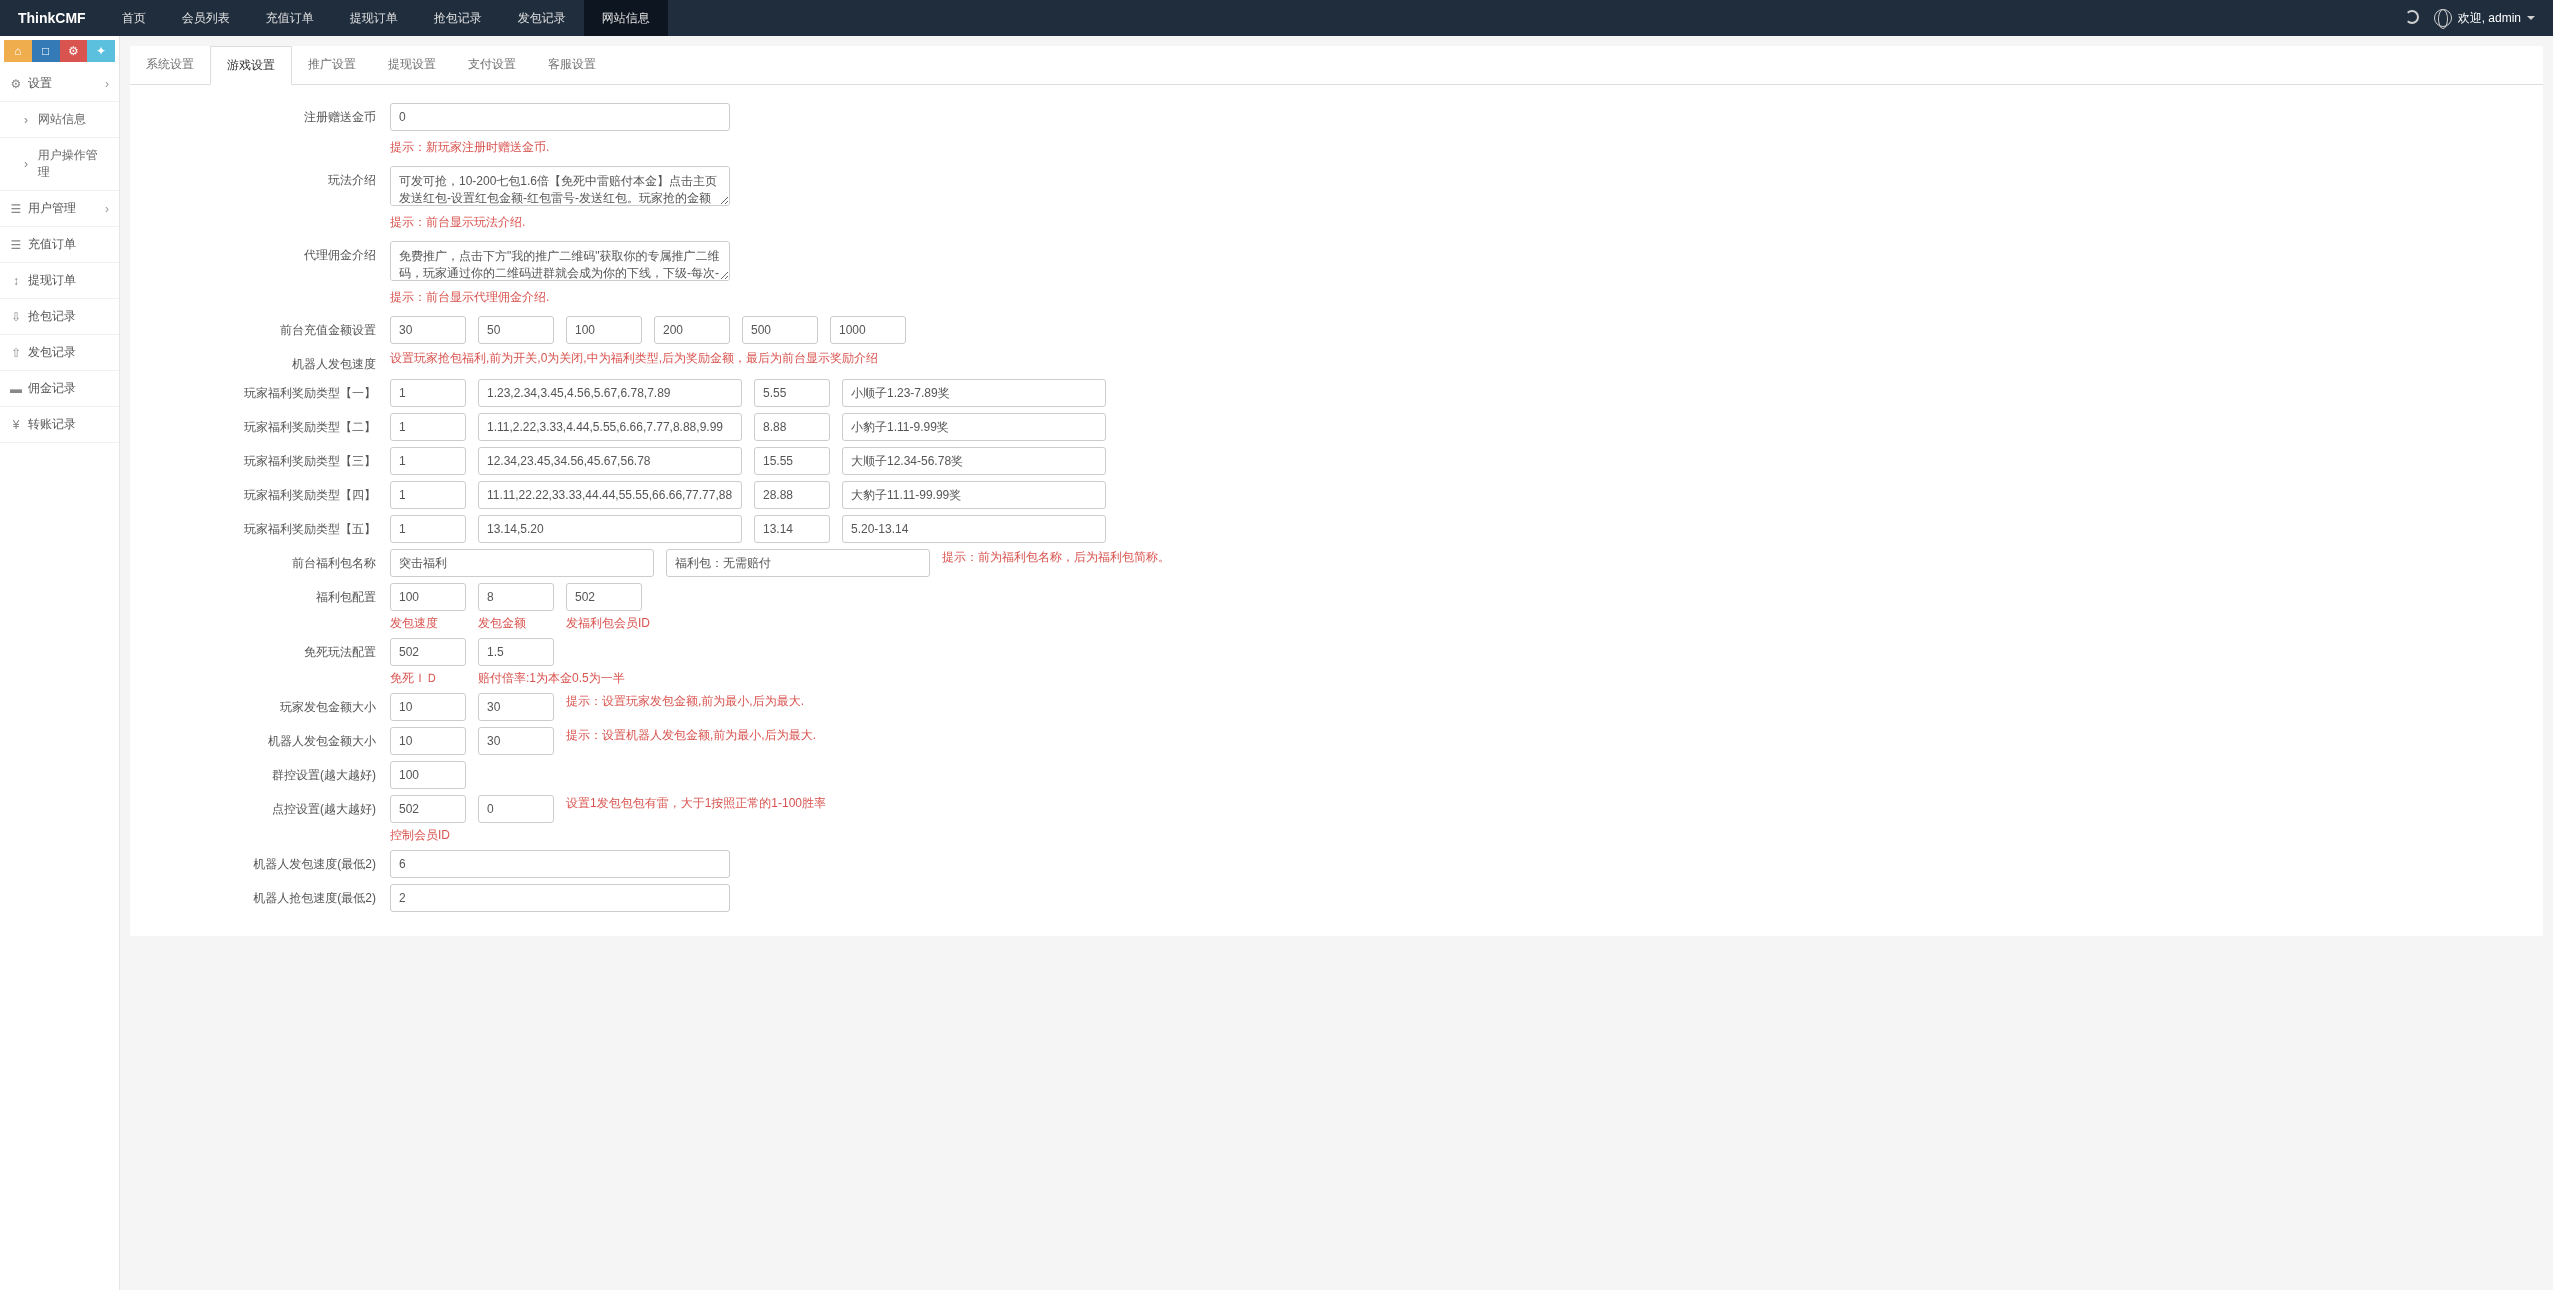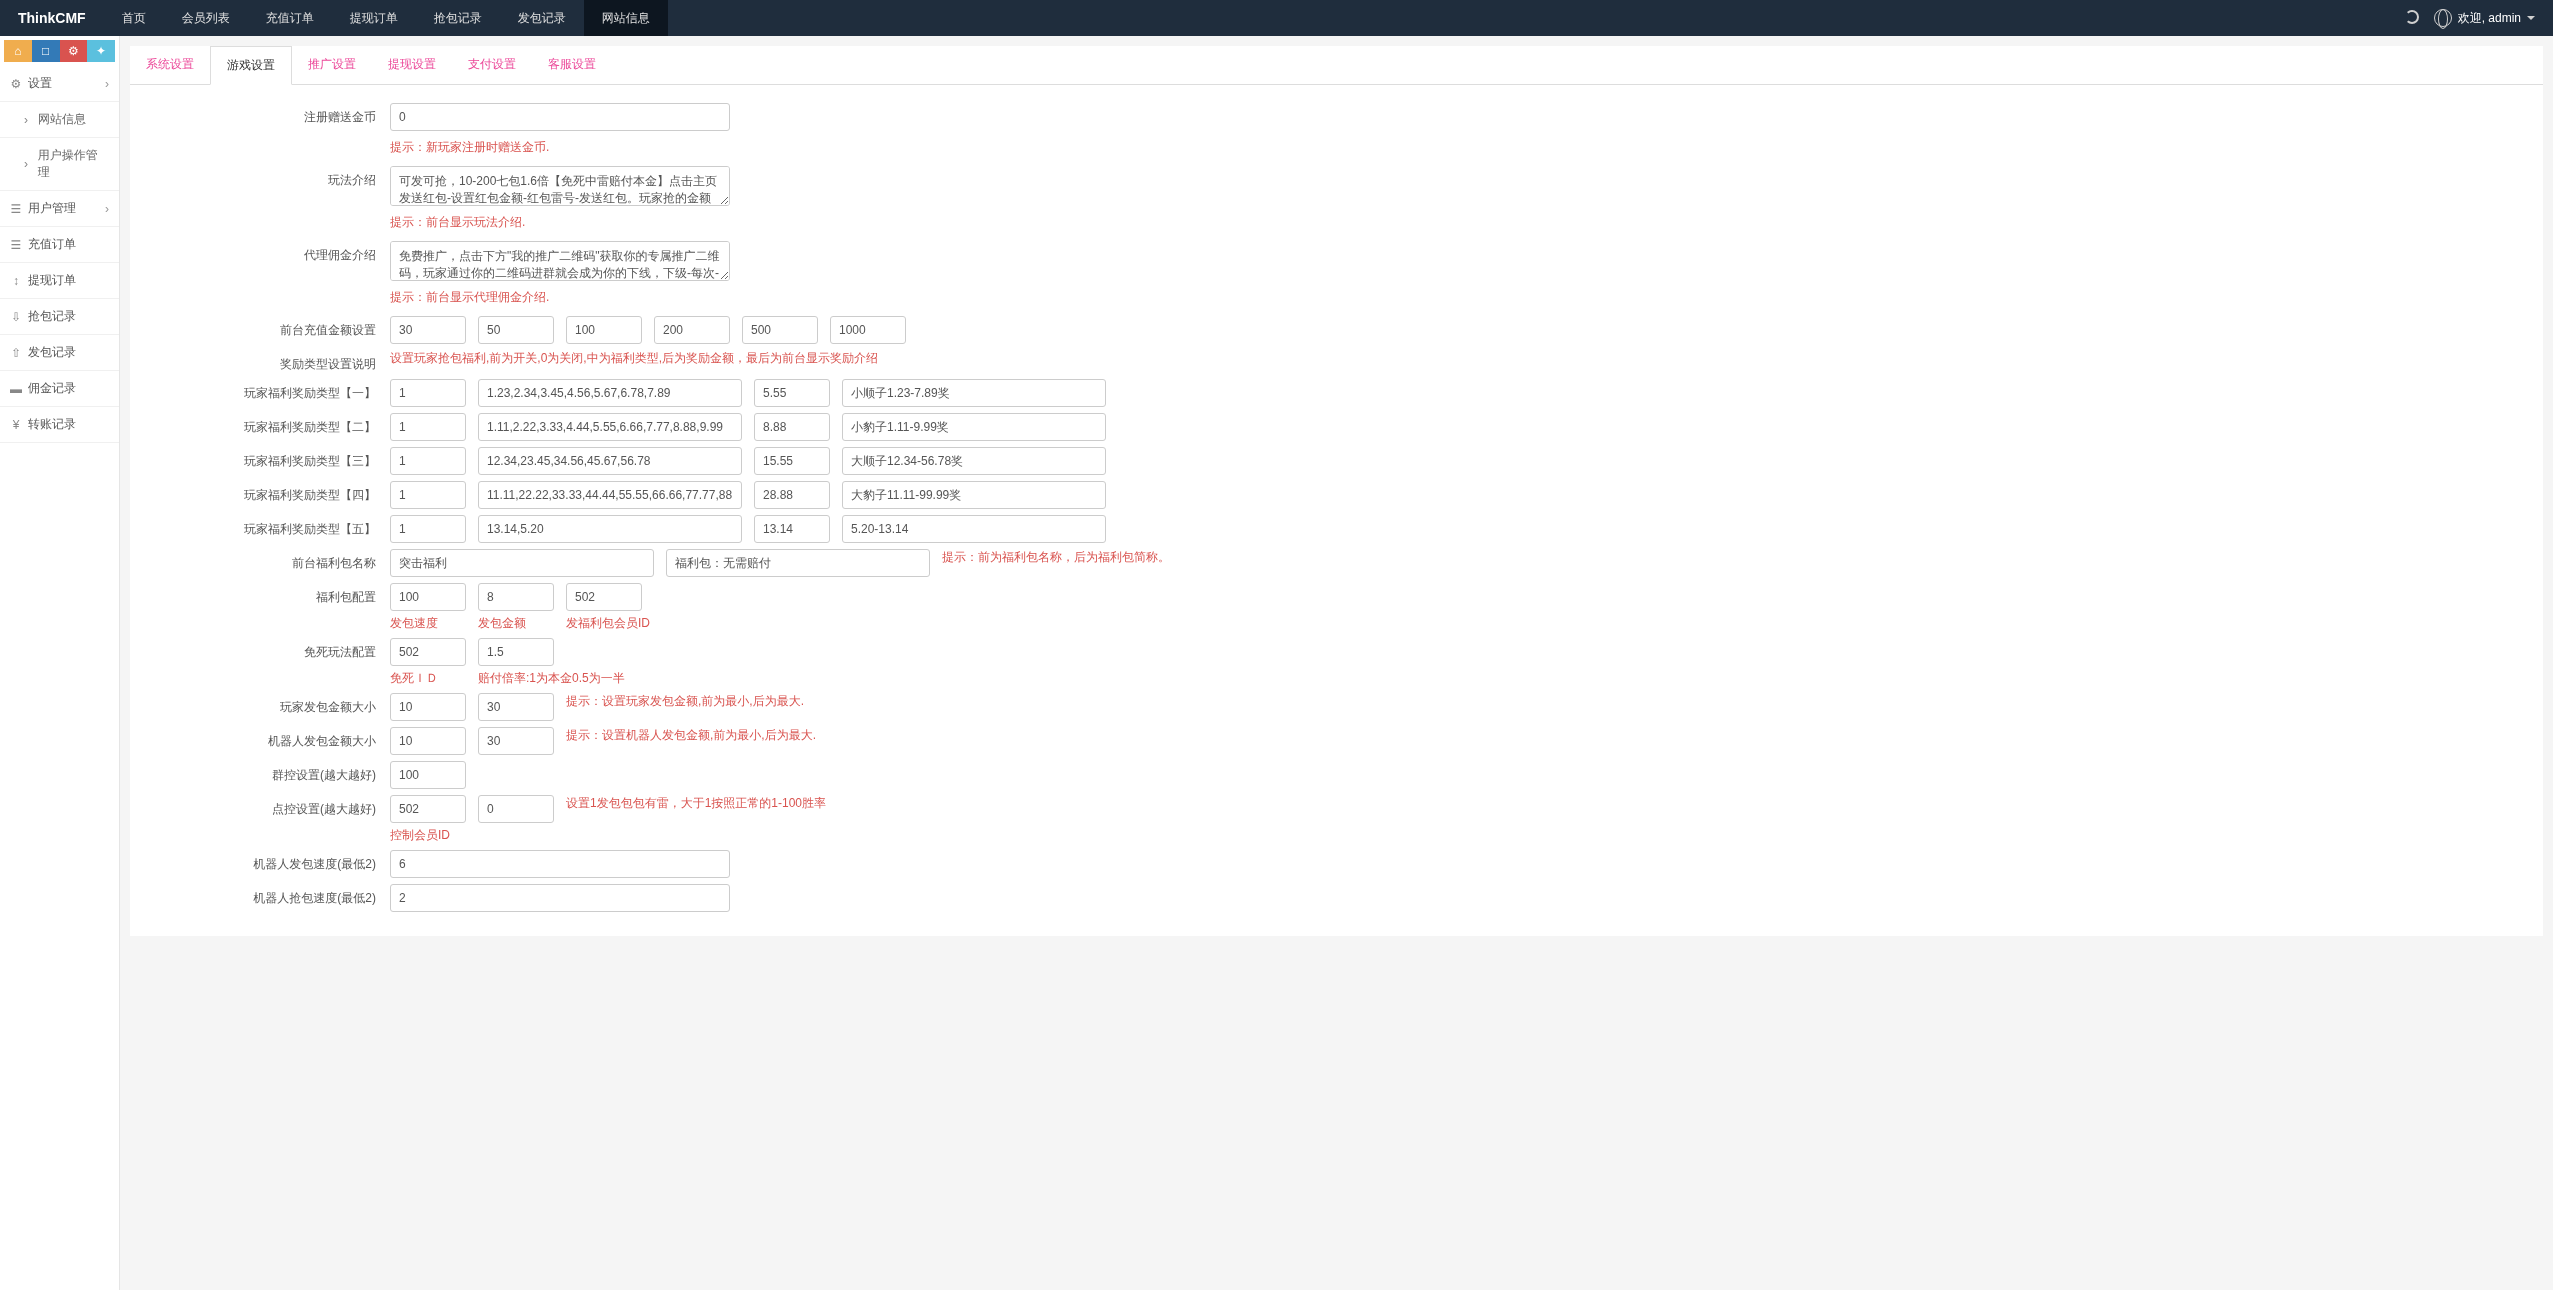--- a/index.html
+++ b/index.html
@@ -19,21 +19,21 @@
 .layout{display:flex}
 .sidebar{width:120px;background:#fff;border-right:1px solid #e5e5e5;min-height:calc(100vh - 36px)}
 .mini-btns{display:flex;padding:4px;gap:0}
 .mini-btns span{flex:1;height:22px;display:flex;align-items:center;justify-content:center;color:#fff;cursor:pointer}
 .mb1{background:#f0ad4e}.mb2{background:#337ab7}.mb3{background:#d9534f}.mb4{background:#5bc0de}
 .side-item{display:flex;align-items:center;padding:9px 10px;cursor:pointer;border-bottom:1px solid #f0f0f0;gap:6px}
 .side-item.sub{padding-left:20px;color:#666}
 .side-item .chev{margin-left:auto;color:#999}
 .content{flex:1;padding:10px}
 .tabs{display:flex;gap:0;border-bottom:1px solid #ddd;background:#fff}
-.tabs a{padding:10px 16px;color:#ec4899;text-decoration:none;cursor:pointer}
+.tabs a{padding:10px 16px;color:#737373;text-decoration:none;cursor:pointer}
 .tabs a.active{border:1px solid #ddd;border-bottom:1px solid #fff;margin-bottom:-1px;background:#fff;color:#333}
 .panel{background:#fff;padding:18px 10px}
 .row{display:flex;align-items:flex-start;margin-bottom:6px}
 .lbl{width:250px;text-align:right;padding-right:14px;padding-top:6px;color:#555}
 .ctrls{flex:1;display:flex;flex-wrap:wrap;gap:12px;align-items:flex-start}
 input[type=text],textarea{border:1px solid #ccc;border-radius:3px;padding:6px 8px;color:#555;background:#fff}
 .w100{width:76px}.w220{width:264px}.w340{width:340px}
 textarea{width:340px;height:40px;resize:vertical}
 .hint{color:#d9534f;font-size:12px}
 .hintrow{margin-left:250px;padding:2px 0 10px}
@@ -161,21 +161,21 @@
             <input type="text" class="w100" value="30" style="">
             <input type="text" class="w100" value="50" style="">
             <input type="text" class="w100" value="100" style="">
             <input type="text" class="w100" value="200" style="">
             <input type="text" class="w100" value="500" style="">
             <input type="text" class="w100" value="1000" style="">
           </div>
         </div>
 
       <div class="row">
-          <div class="lbl">奖励类型设置说明</div>
+          <div class="lbl">机器人发包速度</div>
           <div class="ctrls">
             <span class="hint">设置玩家抢包福利,前为开关,0为关闭,中为福利类型,后为奖励金额，最后为前台显示奖励介绍</span>
           </div>
         </div>
 
       <div class="row">
           <div class="lbl">玩家福利奖励类型【一】</div>
           <div class="ctrls" id="rw1">
             <input type="text" class="w100" value="1" style="">
             <input type="text" class="w220" value="1.23,2.34,3.45,4.56,5.67,6.78,7.89" style="">

